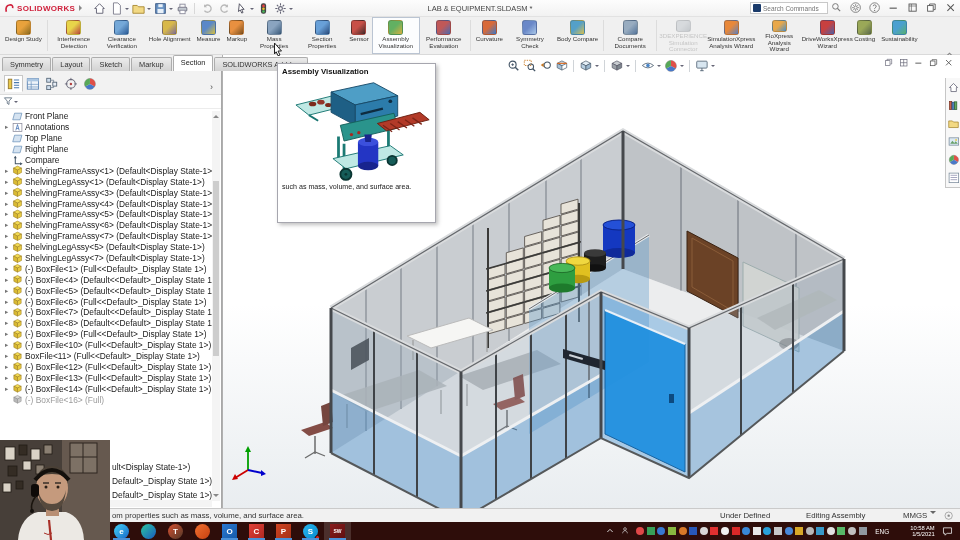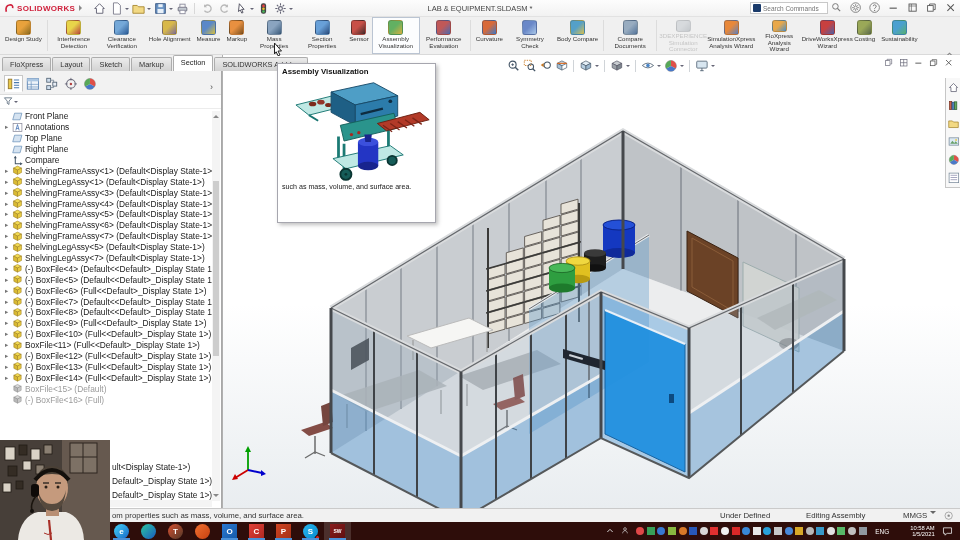--- a/index.html
+++ b/index.html
@@ -307,21 +307,21 @@
       <div>Sustainability</div>
     </div>
   </div>
 <span class="rcollapse">
   <svg width="9" height="7" viewBox="0 0 10 8">
       <path d="M1.5 6l3.5-3.5L8.5 6" fill="none" stroke="#888" stroke-width="1.3"></path>
     </svg>
 </span>
 
 <div class="tabstrip" id="tabs">
-    <div class="tab">FloXpress</div>
+    <div class="tab">Symmetry</div>
     <div class="tab">Layout</div>
     <div class="tab">Sketch</div>
     <div class="tab">Markup</div>
     <div class="tab active">Section</div>
     <div class="tab">SOLIDWORKS Add-Ins</div>
   </div>
 
 <div class="viewport">
   <svg class="scene" id="scene" width="738" height="453" viewBox="222 55 960 453" preserveAspectRatio="xMinYMin slice">
 
@@ -852,142 +852,142 @@
       </li>
       <li class="trow">
         <span class="arr">▸</span>
         <span class="tic">
           <svg width="11" height="11" viewBox="0 0 15 15">
             <path d="M7.5 2L12.5 4.4 7.5 6.8 2.5 4.4z" fill="#f2da52" stroke="#95761c" stroke-width=".7"></path>
             <path d="M2.5 4.4v5.6L7.5 12.5V6.8z" fill="#d9ba32" stroke="#95761c" stroke-width=".7"></path>
             <path d="M12.5 4.4v5.6L7.5 12.5V6.8z" fill="#e8cc42" stroke="#95761c" stroke-width=".7"></path>
           </svg>
         </span>
-        <span>(-) BoxFile&lt;4&gt; (Default&lt;&lt;Default&gt;_Display State 1&gt;)</span>
+        <span>(-) BoxFile&lt;1&gt; (Full&lt;&lt;Default&gt;_Display State 1&gt;)</span>
       </li>
       <li class="trow">
         <span class="arr">▸</span>
         <span class="tic">
           <svg width="11" height="11" viewBox="0 0 15 15">
             <path d="M7.5 2L12.5 4.4 7.5 6.8 2.5 4.4z" fill="#f2da52" stroke="#95761c" stroke-width=".7"></path>
             <path d="M2.5 4.4v5.6L7.5 12.5V6.8z" fill="#d9ba32" stroke="#95761c" stroke-width=".7"></path>
             <path d="M12.5 4.4v5.6L7.5 12.5V6.8z" fill="#e8cc42" stroke="#95761c" stroke-width=".7"></path>
           </svg>
         </span>
-        <span>(-) BoxFile&lt;5&gt; (Default&lt;&lt;Default&gt;_Display State 1&gt;)</span>
+        <span>(-) BoxFile&lt;4&gt; (Default&lt;&lt;Default&gt;_Display State 1&gt;)</span>
       </li>
       <li class="trow">
         <span class="arr">▸</span>
         <span class="tic">
           <svg width="11" height="11" viewBox="0 0 15 15">
             <path d="M7.5 2L12.5 4.4 7.5 6.8 2.5 4.4z" fill="#f2da52" stroke="#95761c" stroke-width=".7"></path>
             <path d="M2.5 4.4v5.6L7.5 12.5V6.8z" fill="#d9ba32" stroke="#95761c" stroke-width=".7"></path>
             <path d="M12.5 4.4v5.6L7.5 12.5V6.8z" fill="#e8cc42" stroke="#95761c" stroke-width=".7"></path>
           </svg>
         </span>
-        <span>(-) BoxFile&lt;6&gt; (Full&lt;&lt;Default&gt;_Display State 1&gt;)</span>
+        <span>(-) BoxFile&lt;5&gt; (Default&lt;&lt;Default&gt;_Display State 1&gt;)</span>
       </li>
       <li class="trow">
         <span class="arr">▸</span>
         <span class="tic">
           <svg width="11" height="11" viewBox="0 0 15 15">
             <path d="M7.5 2L12.5 4.4 7.5 6.8 2.5 4.4z" fill="#f2da52" stroke="#95761c" stroke-width=".7"></path>
             <path d="M2.5 4.4v5.6L7.5 12.5V6.8z" fill="#d9ba32" stroke="#95761c" stroke-width=".7"></path>
             <path d="M12.5 4.4v5.6L7.5 12.5V6.8z" fill="#e8cc42" stroke="#95761c" stroke-width=".7"></path>
           </svg>
         </span>
-        <span>(-) BoxFile&lt;7&gt; (Default&lt;&lt;Default&gt;_Display State 1&gt;)</span>
+        <span>(-) BoxFile&lt;6&gt; (Full&lt;&lt;Default&gt;_Display State 1&gt;)</span>
       </li>
       <li class="trow">
         <span class="arr">▸</span>
         <span class="tic">
           <svg width="11" height="11" viewBox="0 0 15 15">
             <path d="M7.5 2L12.5 4.4 7.5 6.8 2.5 4.4z" fill="#f2da52" stroke="#95761c" stroke-width=".7"></path>
             <path d="M2.5 4.4v5.6L7.5 12.5V6.8z" fill="#d9ba32" stroke="#95761c" stroke-width=".7"></path>
             <path d="M12.5 4.4v5.6L7.5 12.5V6.8z" fill="#e8cc42" stroke="#95761c" stroke-width=".7"></path>
           </svg>
         </span>
-        <span>(-) BoxFile&lt;8&gt; (Default&lt;&lt;Default&gt;_Display State 1&gt;)</span>
+        <span>(-) BoxFile&lt;7&gt; (Default&lt;&lt;Default&gt;_Display State 1&gt;)</span>
       </li>
       <li class="trow">
         <span class="arr">▸</span>
         <span class="tic">
           <svg width="11" height="11" viewBox="0 0 15 15">
             <path d="M7.5 2L12.5 4.4 7.5 6.8 2.5 4.4z" fill="#f2da52" stroke="#95761c" stroke-width=".7"></path>
             <path d="M2.5 4.4v5.6L7.5 12.5V6.8z" fill="#d9ba32" stroke="#95761c" stroke-width=".7"></path>
             <path d="M12.5 4.4v5.6L7.5 12.5V6.8z" fill="#e8cc42" stroke="#95761c" stroke-width=".7"></path>
           </svg>
         </span>
-        <span>(-) BoxFile&lt;9&gt; (Full&lt;&lt;Default&gt;_Display State 1&gt;)</span>
+        <span>(-) BoxFile&lt;8&gt; (Default&lt;&lt;Default&gt;_Display State 1&gt;)</span>
       </li>
       <li class="trow">
         <span class="arr">▸</span>
         <span class="tic">
           <svg width="11" height="11" viewBox="0 0 15 15">
             <path d="M7.5 2L12.5 4.4 7.5 6.8 2.5 4.4z" fill="#f2da52" stroke="#95761c" stroke-width=".7"></path>
             <path d="M2.5 4.4v5.6L7.5 12.5V6.8z" fill="#d9ba32" stroke="#95761c" stroke-width=".7"></path>
             <path d="M12.5 4.4v5.6L7.5 12.5V6.8z" fill="#e8cc42" stroke="#95761c" stroke-width=".7"></path>
           </svg>
         </span>
-        <span>(-) BoxFile&lt;10&gt; (Full&lt;&lt;Default&gt;_Display State 1&gt;)</span>
+        <span>(-) BoxFile&lt;9&gt; (Full&lt;&lt;Default&gt;_Display State 1&gt;)</span>
       </li>
       <li class="trow">
         <span class="arr">▸</span>
         <span class="tic">
           <svg width="11" height="11" viewBox="0 0 15 15">
             <path d="M7.5 2L12.5 4.4 7.5 6.8 2.5 4.4z" fill="#f2da52" stroke="#95761c" stroke-width=".7"></path>
             <path d="M2.5 4.4v5.6L7.5 12.5V6.8z" fill="#d9ba32" stroke="#95761c" stroke-width=".7"></path>
             <path d="M12.5 4.4v5.6L7.5 12.5V6.8z" fill="#e8cc42" stroke="#95761c" stroke-width=".7"></path>
           </svg>
         </span>
-        <span>BoxFile&lt;11&gt; (Full&lt;&lt;Default&gt;_Display State 1&gt;)</span>
+        <span>(-) BoxFile&lt;10&gt; (Full&lt;&lt;Default&gt;_Display State 1&gt;)</span>
       </li>
       <li class="trow">
         <span class="arr">▸</span>
         <span class="tic">
           <svg width="11" height="11" viewBox="0 0 15 15">
             <path d="M7.5 2L12.5 4.4 7.5 6.8 2.5 4.4z" fill="#f2da52" stroke="#95761c" stroke-width=".7"></path>
             <path d="M2.5 4.4v5.6L7.5 12.5V6.8z" fill="#d9ba32" stroke="#95761c" stroke-width=".7"></path>
             <path d="M12.5 4.4v5.6L7.5 12.5V6.8z" fill="#e8cc42" stroke="#95761c" stroke-width=".7"></path>
           </svg>
         </span>
-        <span>(-) BoxFile&lt;12&gt; (Full&lt;&lt;Default&gt;_Display State 1&gt;)</span>
+        <span>BoxFile&lt;11&gt; (Full&lt;&lt;Default&gt;_Display State 1&gt;)</span>
       </li>
       <li class="trow">
         <span class="arr">▸</span>
         <span class="tic">
           <svg width="11" height="11" viewBox="0 0 15 15">
             <path d="M7.5 2L12.5 4.4 7.5 6.8 2.5 4.4z" fill="#f2da52" stroke="#95761c" stroke-width=".7"></path>
             <path d="M2.5 4.4v5.6L7.5 12.5V6.8z" fill="#d9ba32" stroke="#95761c" stroke-width=".7"></path>
             <path d="M12.5 4.4v5.6L7.5 12.5V6.8z" fill="#e8cc42" stroke="#95761c" stroke-width=".7"></path>
           </svg>
         </span>
-        <span>(-) BoxFile&lt;13&gt; (Full&lt;&lt;Default&gt;_Display State 1&gt;)</span>
+        <span>(-) BoxFile&lt;12&gt; (Full&lt;&lt;Default&gt;_Display State 1&gt;)</span>
       </li>
       <li class="trow">
         <span class="arr">▸</span>
         <span class="tic">
           <svg width="11" height="11" viewBox="0 0 15 15">
             <path d="M7.5 2L12.5 4.4 7.5 6.8 2.5 4.4z" fill="#f2da52" stroke="#95761c" stroke-width=".7"></path>
             <path d="M2.5 4.4v5.6L7.5 12.5V6.8z" fill="#d9ba32" stroke="#95761c" stroke-width=".7"></path>
             <path d="M12.5 4.4v5.6L7.5 12.5V6.8z" fill="#e8cc42" stroke="#95761c" stroke-width=".7"></path>
           </svg>
         </span>
+        <span>(-) BoxFile&lt;13&gt; (Full&lt;&lt;Default&gt;_Display State 1&gt;)</span>
+      </li>
+      <li class="trow">
+        <span class="arr">▸</span>
+        <span class="tic">
+          <svg width="11" height="11" viewBox="0 0 15 15">
+            <path d="M7.5 2L12.5 4.4 7.5 6.8 2.5 4.4z" fill="#f2da52" stroke="#95761c" stroke-width=".7"></path>
+            <path d="M2.5 4.4v5.6L7.5 12.5V6.8z" fill="#d9ba32" stroke="#95761c" stroke-width=".7"></path>
+            <path d="M12.5 4.4v5.6L7.5 12.5V6.8z" fill="#e8cc42" stroke="#95761c" stroke-width=".7"></path>
+          </svg>
+        </span>
         <span>(-) BoxFile&lt;14&gt; (Full&lt;&lt;Default&gt;_Display State 1&gt;)</span>
-      </li>
-      <li class="trow gray">
-        <span class="arr"></span>
-        <span class="tic">
-          <svg width="11" height="11" viewBox="0 0 15 15">
-            <path d="M7.5 2L12.5 4.4 7.5 6.8 2.5 4.4z" fill="#d8d8d8" stroke="#8a8a8a" stroke-width=".7"></path>
-            <path d="M2.5 4.4v5.6L7.5 12.5V6.8z" fill="#b8b8b8" stroke="#8a8a8a" stroke-width=".7"></path>
-            <path d="M12.5 4.4v5.6L7.5 12.5V6.8z" fill="#c8c8c8" stroke="#8a8a8a" stroke-width=".7"></path>
-          </svg>
-        </span>
-        <span>BoxFile&lt;15&gt; (Default)</span>
       </li>
       <li class="trow gray">
         <span class="arr"></span>
         <span class="tic">
           <svg width="11" height="11" viewBox="0 0 15 15">
             <path d="M7.5 2L12.5 4.4 7.5 6.8 2.5 4.4z" fill="#d8d8d8" stroke="#8a8a8a" stroke-width=".7"></path>
             <path d="M2.5 4.4v5.6L7.5 12.5V6.8z" fill="#b8b8b8" stroke="#8a8a8a" stroke-width=".7"></path>
             <path d="M12.5 4.4v5.6L7.5 12.5V6.8z" fill="#c8c8c8" stroke="#8a8a8a" stroke-width=".7"></path>
           </svg>
         </span>

